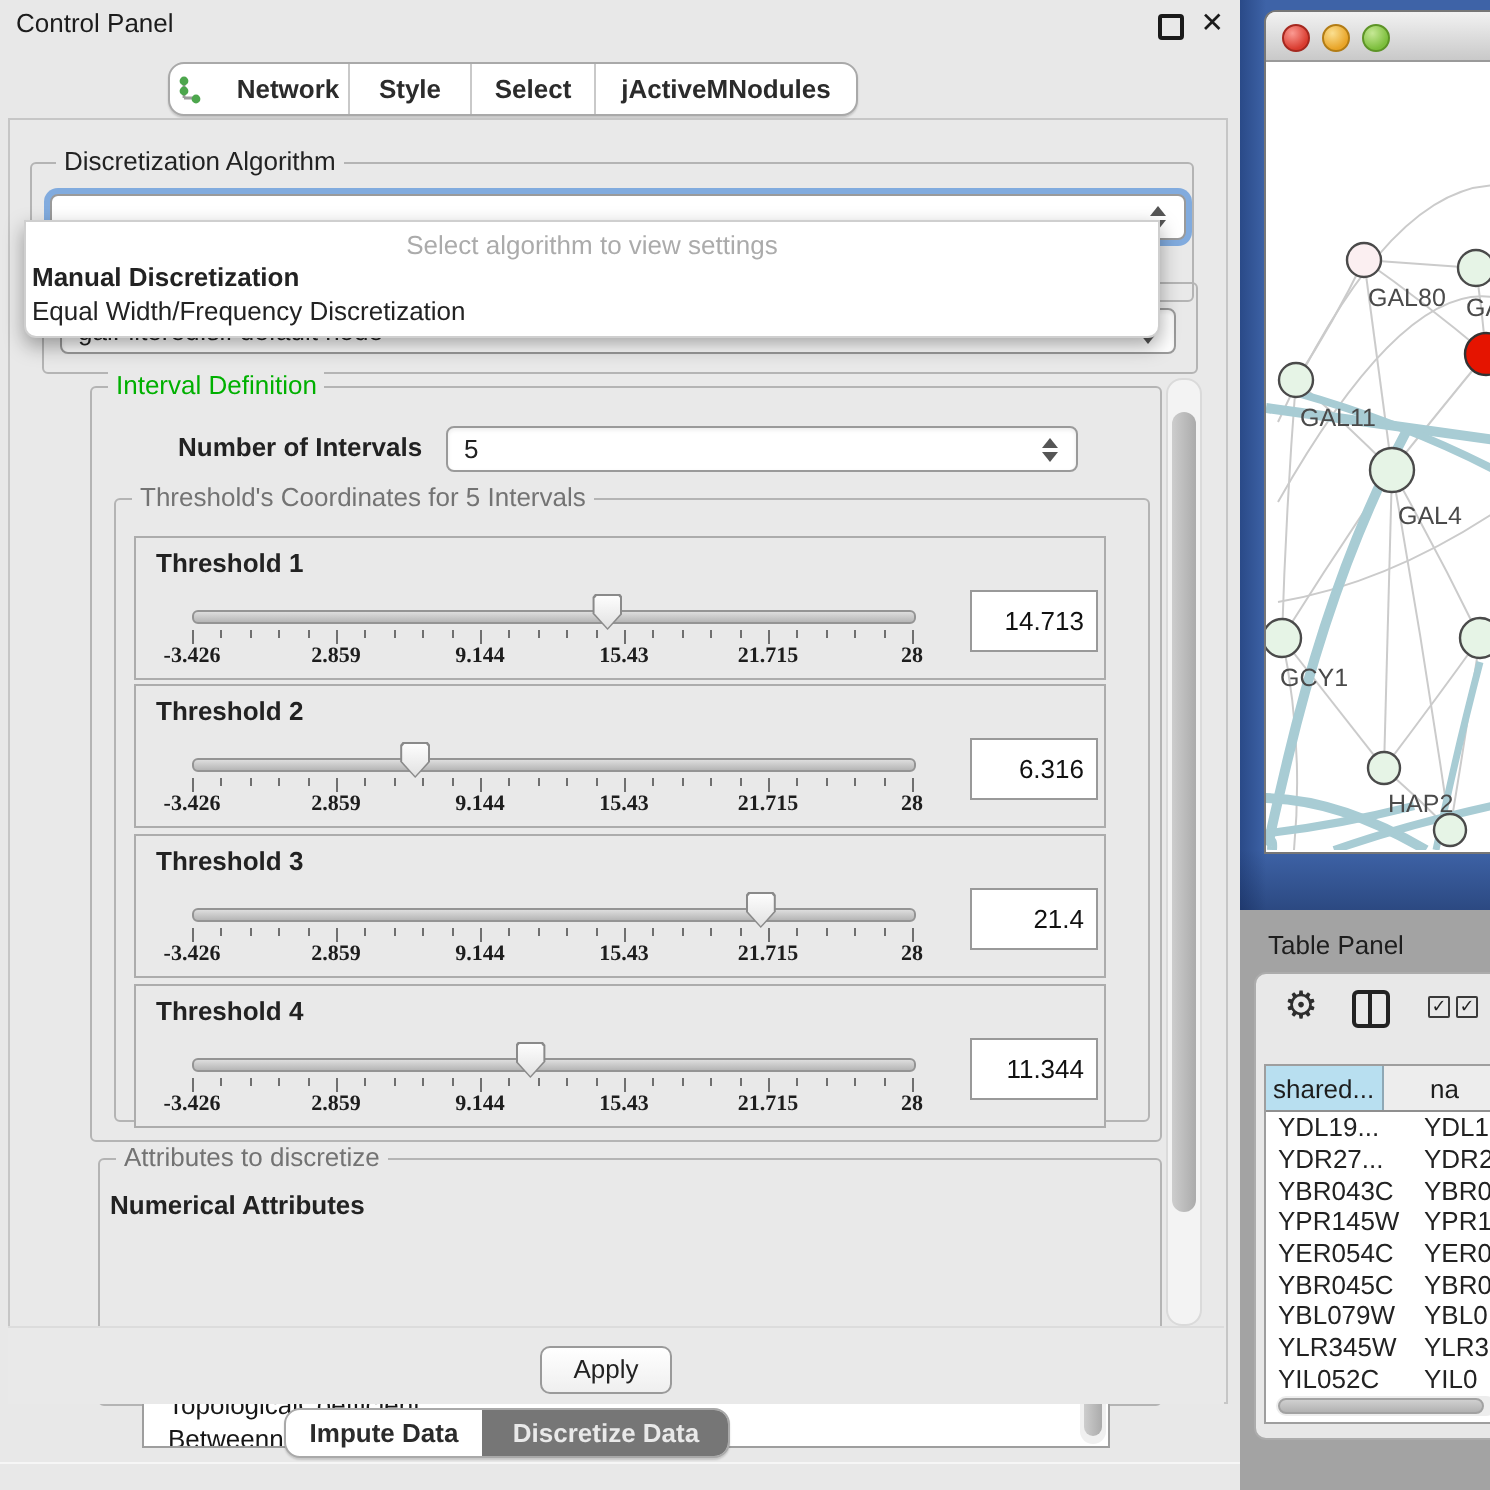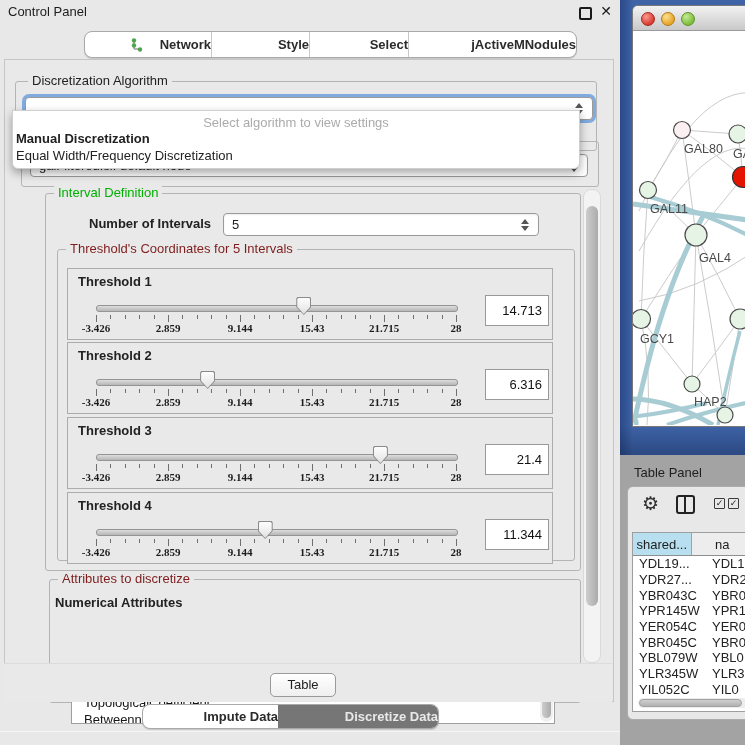--- a/index.html
+++ b/index.html
@@ -9,31 +9,31 @@
   .abs{position:absolute;}
   
   #left-panel{left:0;top:0;width:620px;height:745px;background:#E8E8E8;border-right:1px solid #CFCFCF;}
   #cp-titlebar{left:0;top:0;width:620px;height:24px;}
   #cp-title{left:8px;top:4px;font-size:13px;color:#1c1c1c;}
   #float-ico{right:28px;top:7px;width:9px;height:9px;border:2px solid #1a1a1a;border-radius:2px;}
   #close-ico{right:8px;top:3px;font-weight:700;font-size:14px;color:#1a1a1a;}
   
   .seg{background:#FFF;border:1px solid #A9A9A9;border-radius:8px;display:flex;overflow:hidden;
        box-shadow:0 1px 1px rgba(0,0,0,.15);}
-  .seg .tab{display:flex;align-items:center;justify-content:flex-end;gap:17px;font-weight:700;
-       color:#2b2b2b;border-left:1px solid #C9C9C9;white-space:nowrap;padding-left:37px;}
+  .seg .tab{display:flex;align-items:center;justify-content:center;gap:17px;font-weight:700;
+       color:#2b2b2b;border-left:1px solid #C9C9C9;white-space:nowrap;}
   .seg .tab:first-child{border-left:none;}
   .seg .tab.sel{background:#767676;color:#E9E9E9;border-left-color:#767676;}
   #top-tabs{left:84px;top:31px;height:25px;}
   #bottom-tabs{left:142px;top:704px;height:23px;}
   
   #content{left:4px;top:59px;width:608px;height:641px;background:#E9E9E9;border:1px solid #C6C6C6;}
   .group{position:absolute;border:1px solid #B4B4B4;border-radius:3px;}
   .gtitle{position:absolute;top:-9px;left:8px;background:#E9E9E9;padding:0 4px;font-size:13px;}
-  .green{color:#00B000;} .blue{color:#7f1d1d;}
+  .green{color:#00B000;} .blue{color:#737373;}
   
   .combo{position:absolute;background:#FFF;border:1px solid #9A9A9A;border-radius:4px;
          display:flex;align-items:center;padding:0 8px;box-shadow:inset 0 1px 2px rgba(0,0,0,.08);}
   .combo .arrows{position:absolute;right:9px;top:0;bottom:0;display:flex;flex-direction:column;
          justify-content:center;gap:2px;}
   .combo .arrows i{display:block;width:0;height:0;border-left:4px solid transparent;border-right:4px solid transparent;}
   .combo .arrows .up{border-bottom:5px solid #555;}
   .combo .arrows .dn{border-top:5px solid #555;}
   
   #algo-popup{left:12px;top:86px;width:566px;height:57px;background:#FFF;border:1px solid #CFCFCF;
@@ -354,21 +354,21 @@
     </div>
   </div>
 
   <div id="algo-popup" class="abs">
     <div id="algo-prompt" class="abs">Select algorithm to view settings</div>
     <div class="algo-item abs" style="top:20px;font-weight:700;">Manual Discretization</div>
     <div class="algo-item abs" style="top:37px;">Equal Width/Frequency Discretization</div>
   </div>
 
   <div id="apply-strip" class="abs">
-    <div id="apply-btn" class="abs">Table</div>
+    <div id="apply-btn" class="abs">Apply</div>
   </div>
 
   <div id="bottom-tabs" class="seg abs">
     <div class="tab" style="width:98px">
       <span>Impute Data</span>
       </div>
     <div class="tab sel" style="width:122px">
       <span>Discretize Data</span>
       </div>
   </div>

